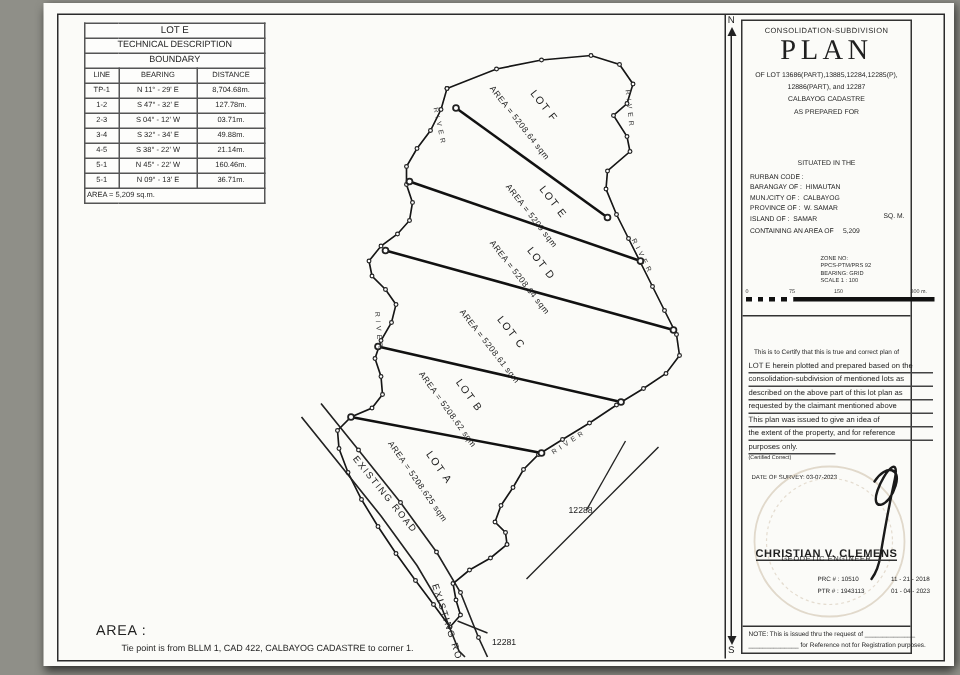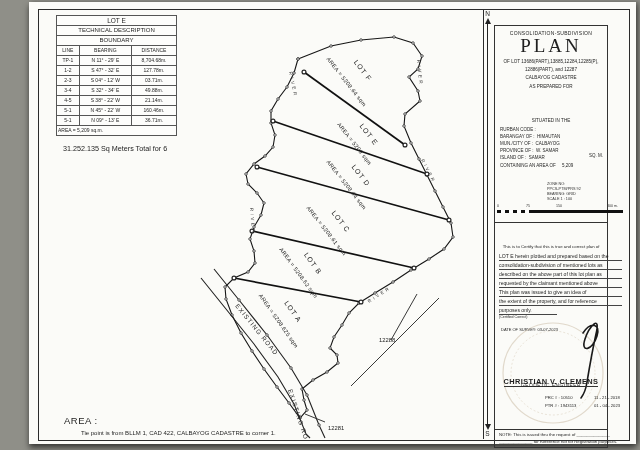--- a/index.html
+++ b/index.html
@@ -21,21 +21,21 @@
   .tie{font-size:6px;}
   
   .ns{left:444px;top:0;width:9px;height:429px;}
   .ns .shaft{left:4px;top:13px;width:0;height:404px;border-left:1px solid #222;}
   .ns .tri-up{left:1.5px;top:8px;width:0;height:0;border-left:3px solid transparent;border-right:3px solid transparent;border-bottom:6px solid #222;}
   .ns .tri-dn{left:1.5px;top:414px;width:0;height:0;border-left:3px solid transparent;border-right:3px solid transparent;border-top:6px solid #222;}
   .ns .nl{left:0;top:0;width:9px;text-align:center;font-size:6.5px;}
   .ns .sl{left:0;top:420px;width:9px;text-align:center;font-size:6.5px;}
   
   .title-panel{left:453px;top:0;width:139px;height:429px;}
-  .tb-inner{left:2px;top:15px;width:114px;height:423px;border:1px solid #333;box-sizing:border-box;}
+  .tb-inner{left:2px;top:3px;width:114px;height:423px;border:1px solid #333;box-sizing:border-box;}
   .c{width:100%;text-align:center;}
   .tb-hdr{font-size:5px;letter-spacing:.3px;}
   .tb-plan{font-family:"Liberation Serif",serif;font-size:19px;letter-spacing:3px;}
   .tb-s{font-size:4.6px;}
   .fld{font-size:4.5px;white-space:nowrap;}
   .zone{font-size:3.8px;line-height:5px;white-space:nowrap;color:#333;}
   .scalelab{font-size:3.6px;color:#333;}
   .bar{height:3px;background:#111;}
   .barstripe{height:3px;background:repeating-linear-gradient(90deg,#111 0 4px,#fff 4px 8px);}
   .cert-t{font-size:9px;letter-spacing:1.5px;}
@@ -114,21 +114,20 @@
               <td>N 09° - 13' E</td>
               <td>36.71m.</td>
             </tr>
         <tr>
               <td colspan="3" style="text-align:left;font-size:5px;">AREA = 5,209 sq.m.</td>
             </tr>
       </tbody>
         </table>
 
       <div class="abs summary" style="left:24px;top:133px;">
-        <div>31.252.135 Sq Meters Total for 6</div>
       </div>
 
       <svg class="abs" style="left:0;top:0;" width="444" height="429" viewBox="0 0 444 429">
         <defs>
           <marker id="dot" markerWidth="5" markerHeight="5" refX="2.5" refY="2.5">
             <circle cx="2.5" cy="2.5" r="1.15" fill="#fff" stroke="#222" stroke-width="0.7"></circle>
           </marker>
         </defs>
 
         <polygon points="259,49 292,36 322,30 355,27 374,33 383,46 379,59 370,67 379,81 381,91 366,104 365,116 372,133 380,149 388,165 396,181 404,197 412,213 414,227 405,239 390,249 372,260 354,272 336,283 320,293 310,303 303,315 295,327 291,338 298,345 299,353 288,362 274,370 263,379 265,390 268,400 261,408 250,393 238,377 225,359 213,341 202,323 193,305 187,289 186,277 195,268 209,262 216,253 215,241 211,229 215,217 222,205 225,193 218,183 209,174 207,164 215,154 226,146 234,137 236,125 232,113 232,101 239,89 248,77 255,63" fill="none" stroke="#161616" stroke-width="1.1" marker-start="url(#dot)" marker-mid="url(#dot)" marker-end="url(#dot)"></polygon>

